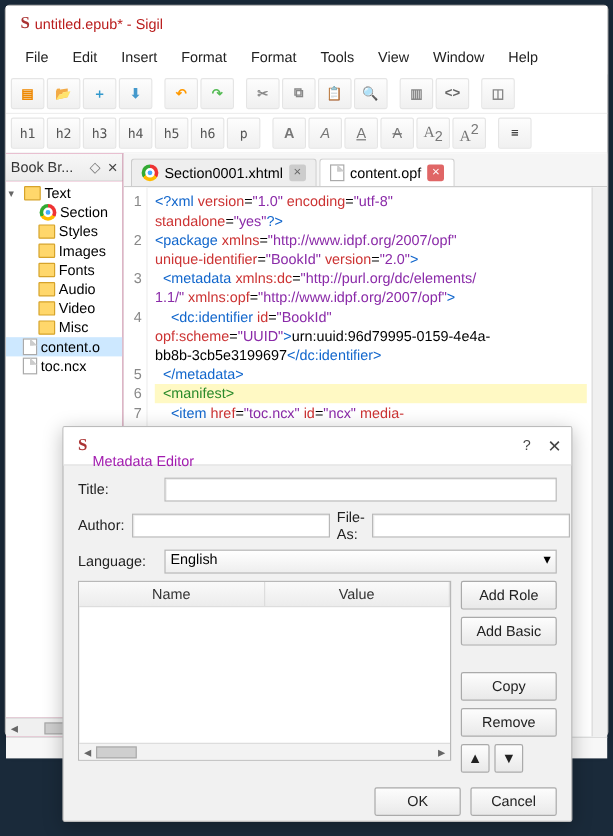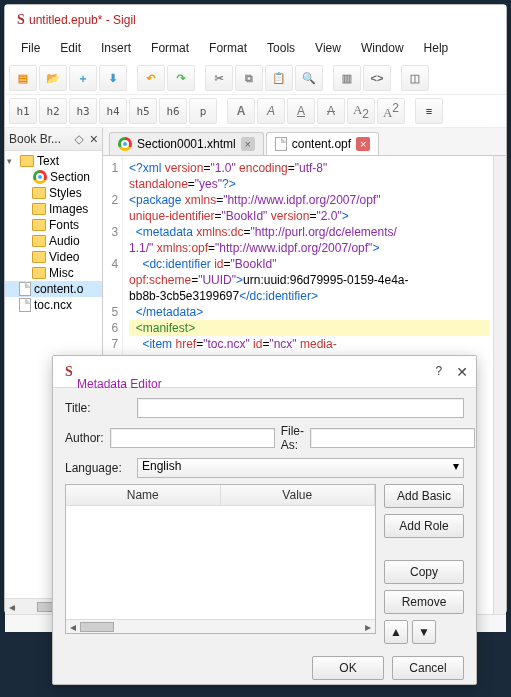--- a/index.html
+++ b/index.html
@@ -340,22 +340,22 @@
           <span>Name</span>
           <span>Value</span>
         </div>
         <div class="listscroll">
           <span class="lt">◂</span>
           <div class="th"></div>
           <span class="rt" style="margin-left:auto">▸</span>
         </div>
       </div>
       <div class="sidebtns">
+        <div class="btn">Add Role</div>
         <div class="btn">Add Basic</div>
-        <div class="btn">Add Role</div>
         <div style="height:10px"></div>
         <div class="btn">Copy</div>
         <div class="btn">Remove</div>
         <div class="arrowbtns">
           <div class="btn">
               <span>▲</span>
             </div>
           <div class="btn">
               <span>▼</span>
             </div>

